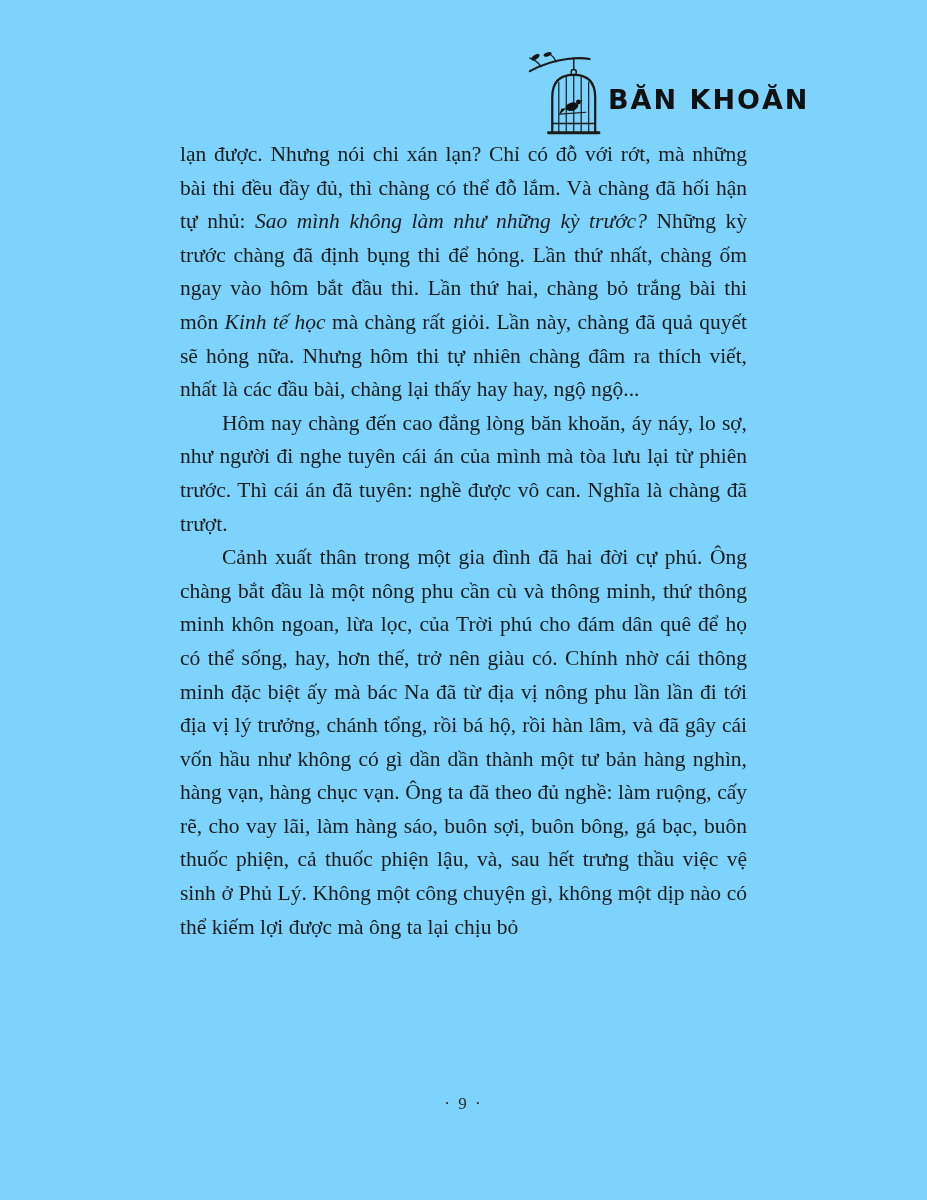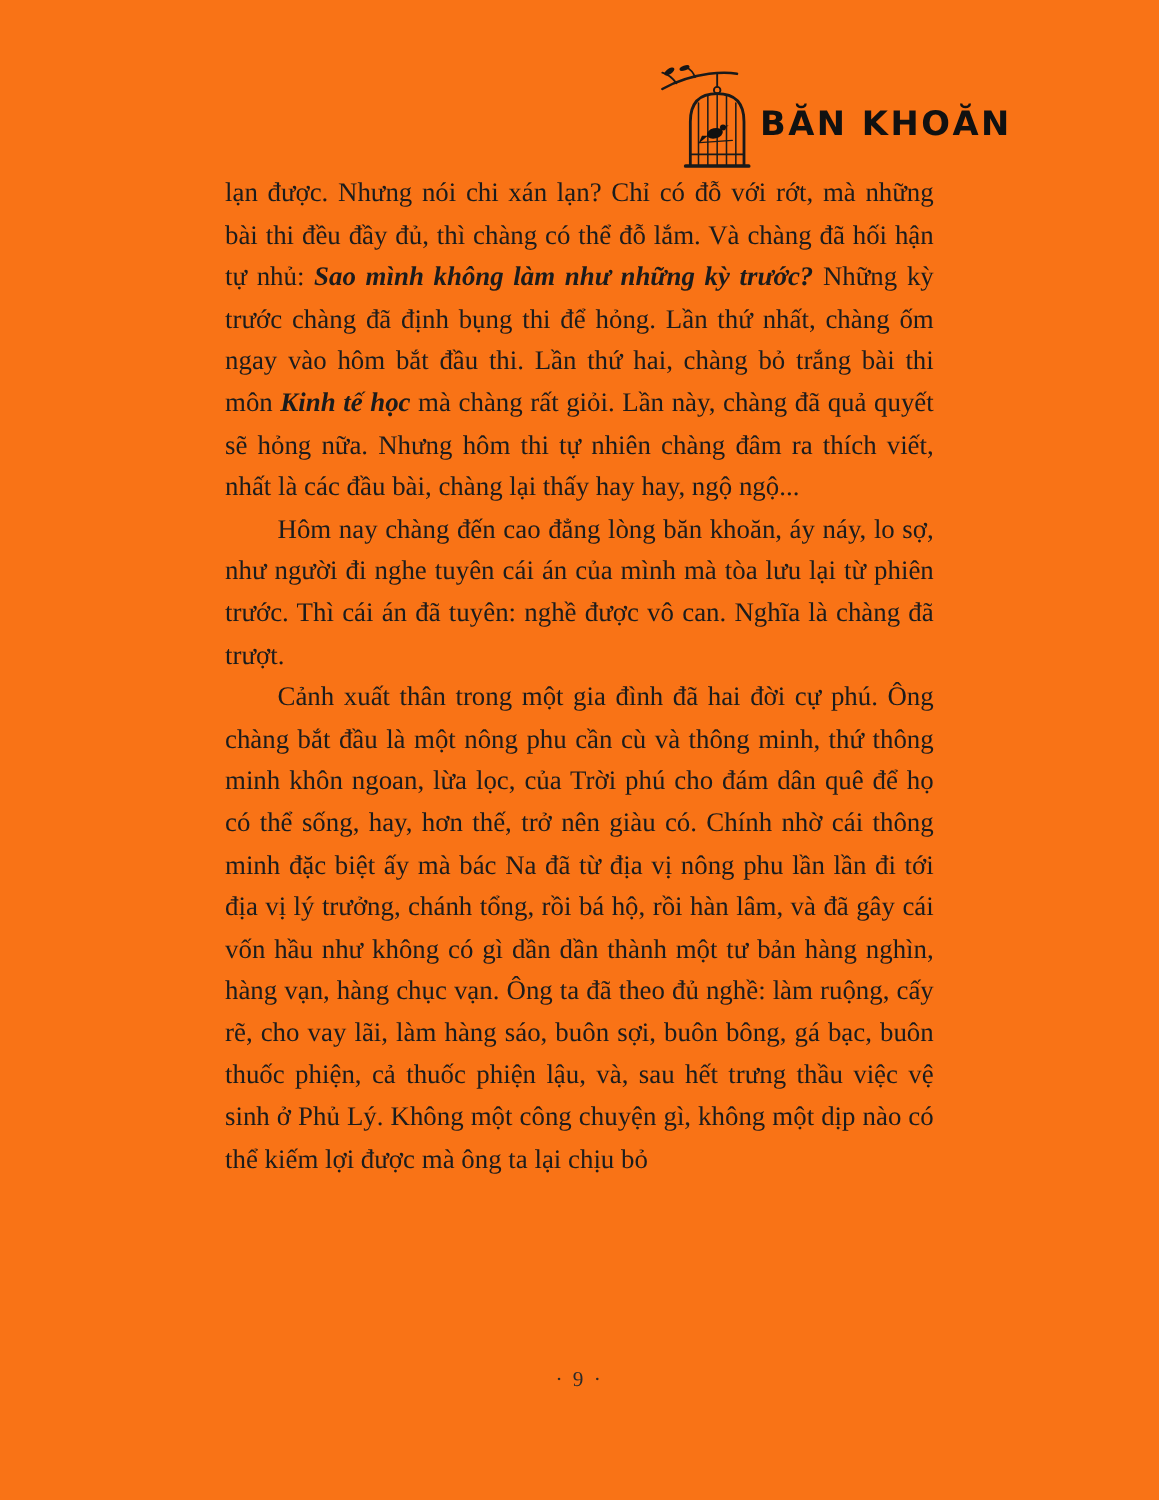--- a/index.html
+++ b/index.html
@@ -1,21 +1,21 @@
 <!DOCTYPE html>
 <html><head>
 <meta charset="utf-8">
 <style>
   * { margin: 0; padding: 0; box-sizing: border-box; }
   html, body { background: #ffffff; }
   .page {
     position: relative;
     width: 927px;
     height: 1200px;
-    background: #f97316;
+    background: #7dd3fc;
     margin: 0 auto;
     overflow: hidden;
     font-family: "Liberation Serif", serif;
     color: #1c1c1c;
   }
   .header-logo {
     position: absolute;
     top: 50px;
     left: 528px;
     width: 84px;
@@ -37,21 +37,21 @@
     left: 180px;
     top: 138px;
     width: 567px;
     font-size: 21.5px;
     line-height: 33.6px;
     text-align: justify;
     text-justify: inter-word;
   }
   .para { margin: 0; }
   .para.indent { text-indent: 42px; }
-  .italic { font-style: italic; font-weight: bold; }
+  .italic { font-style: italic; }
   .page-number {
     position: absolute;
     left: 0;
     right: 0;
     top: 1094px;
     text-align: center;
     font-size: 17px;
     letter-spacing: 2px;
     color: #2a2a2a;
   }

